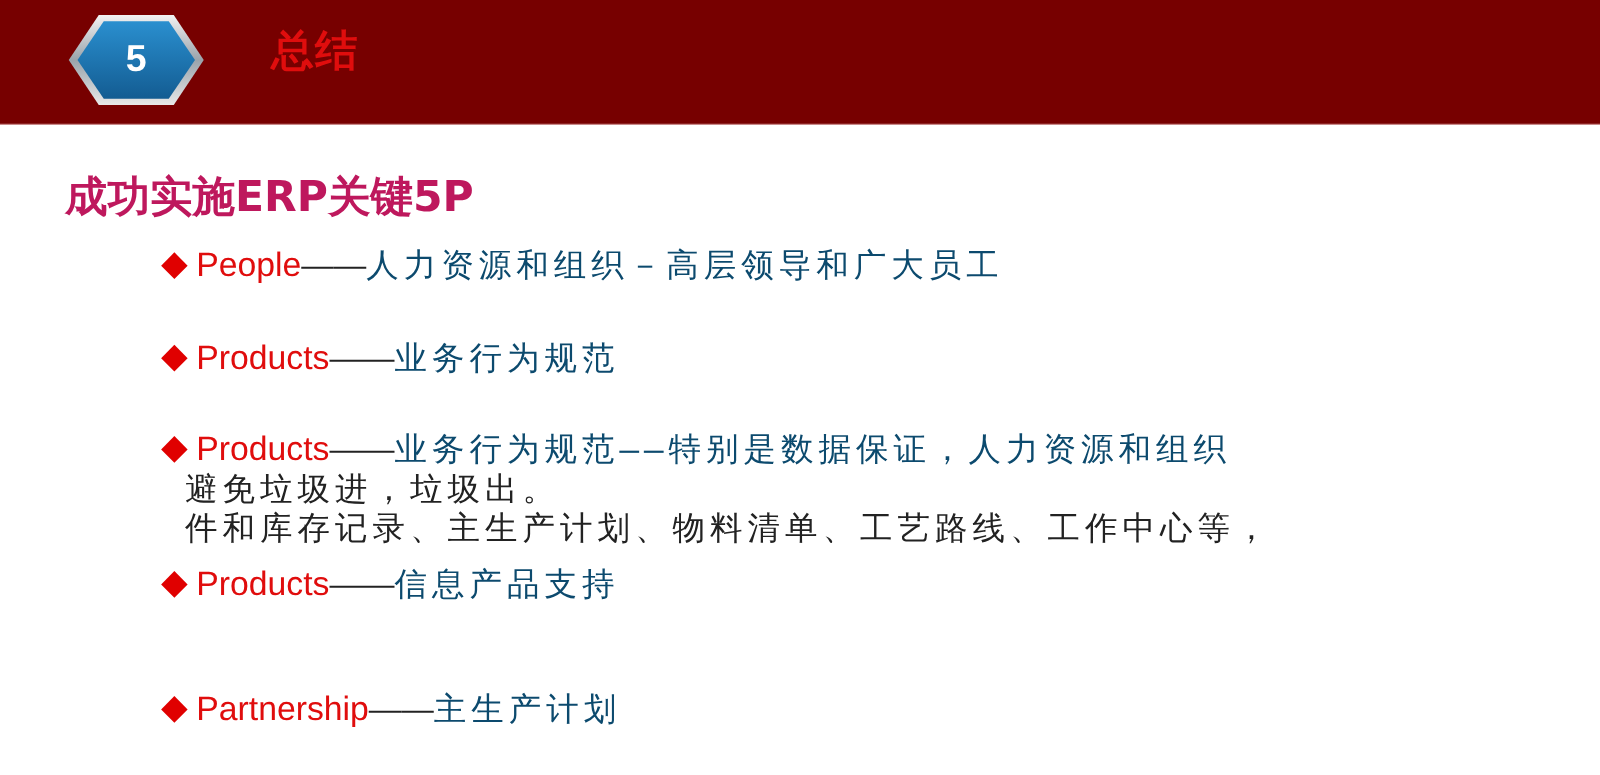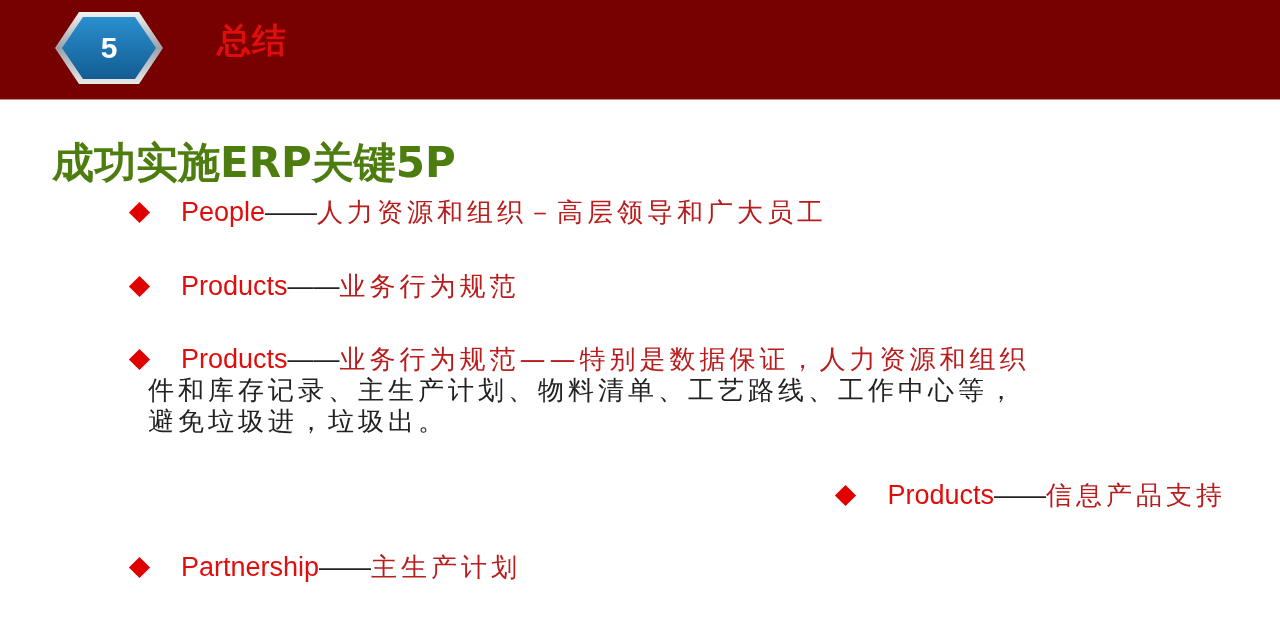--- a/index.html
+++ b/index.html
@@ -25,40 +25,39 @@
       font-weight: bold; font-size: 30px;
     }
     .section-title {
       position: absolute; left: 180px; top: 18px;
       color: #e00d0d; font-size: 34px; font-weight: bold;
       letter-spacing: 1px;
       margin-left: 37px;
     }
     .main-title {
       position: absolute; left: 52px; top: 135px;
-      font-size: 42px; font-weight: bold; color: #4d7c0f;
+      font-size: 34px; font-weight: bold; color: #be185d;
       letter-spacing: 0px;
     }
     .bullet-list { position: absolute; left: 126px; top: 0; width: 1120px; }
     .bullet {
       position: absolute; left: 0; width: 1100px;
       font-size: 26px; line-height: 31px; color: #222222;
     }
     .bullet .diamond {
       display: inline-block; width: 15px; height: 15px;
       background: #e00000; transform: rotate(45deg);
       margin: 0 10px 3px 6px; vertical-align: middle;
     }
     .bullet .key {
       color: #e00d0d; font-family: "Liberation Sans", sans-serif;
       font-size: 27px;
-      margin-left: 24px;
     }
     .bullet .dash { color: #222; font-family: "Liberation Sans", sans-serif; }
-    .bullet .desc { color: #b91c1c; letter-spacing: 4px; }
+    .bullet .desc { color: #0c4a6e; letter-spacing: 4px; font-family: Liberation Mono, monospace; }
     .bullet .cont { display: block; padding-left: 22px; letter-spacing: 4px; color:#222; }
   </style>
 </head>
 <body>
 
 <div class="header">
   <div class="hex-badge">
     <svg width="112" height="76" viewBox="0 0 112 76">
       <defs>
         <linearGradient id="silver" x1="0" y1="0" x2="0" y2="1">
@@ -83,22 +82,22 @@
 
 <div class="bullet-list">
   <div class="bullet" style="top:197px;">
     <span class="diamond"></span><span class="key">People</span><span class="dash">——</span><span class="desc">人力资源和组织－高层领导和广大员工</span>
   </div>
   <div class="bullet" style="top:271px;">
     <span class="diamond"></span><span class="key">Products</span><span class="dash">——</span><span class="desc">业务行为规范</span>
   </div>
   <div class="bullet" style="top:344px;">
     <span class="diamond"></span><span class="key">Products</span><span class="dash">——</span><span class="desc">业务行为规范——特别是数据保证，人力资源和组织</span>
+    <span class="cont">避免垃圾进，垃圾出。</span>
     <span class="cont">件和库存记录、主生产计划、物料清单、工艺路线、工作中心等，</span>
-    <span class="cont">避免垃圾进，垃圾出。</span>
   </div>
-  <div class="bullet" style="top:480px;text-align:right;">
+  <div class="bullet" style="top:452px;">
     <span class="diamond"></span><span class="key">Products</span><span class="dash">——</span><span class="desc">信息产品支持</span>
   </div>
   <div class="bullet" style="top:552px;">
     <span class="diamond"></span><span class="key">Partnership</span><span class="dash">——</span><span class="desc">主生产计划</span>
   </div>
 </div>
 
 </body></html>

